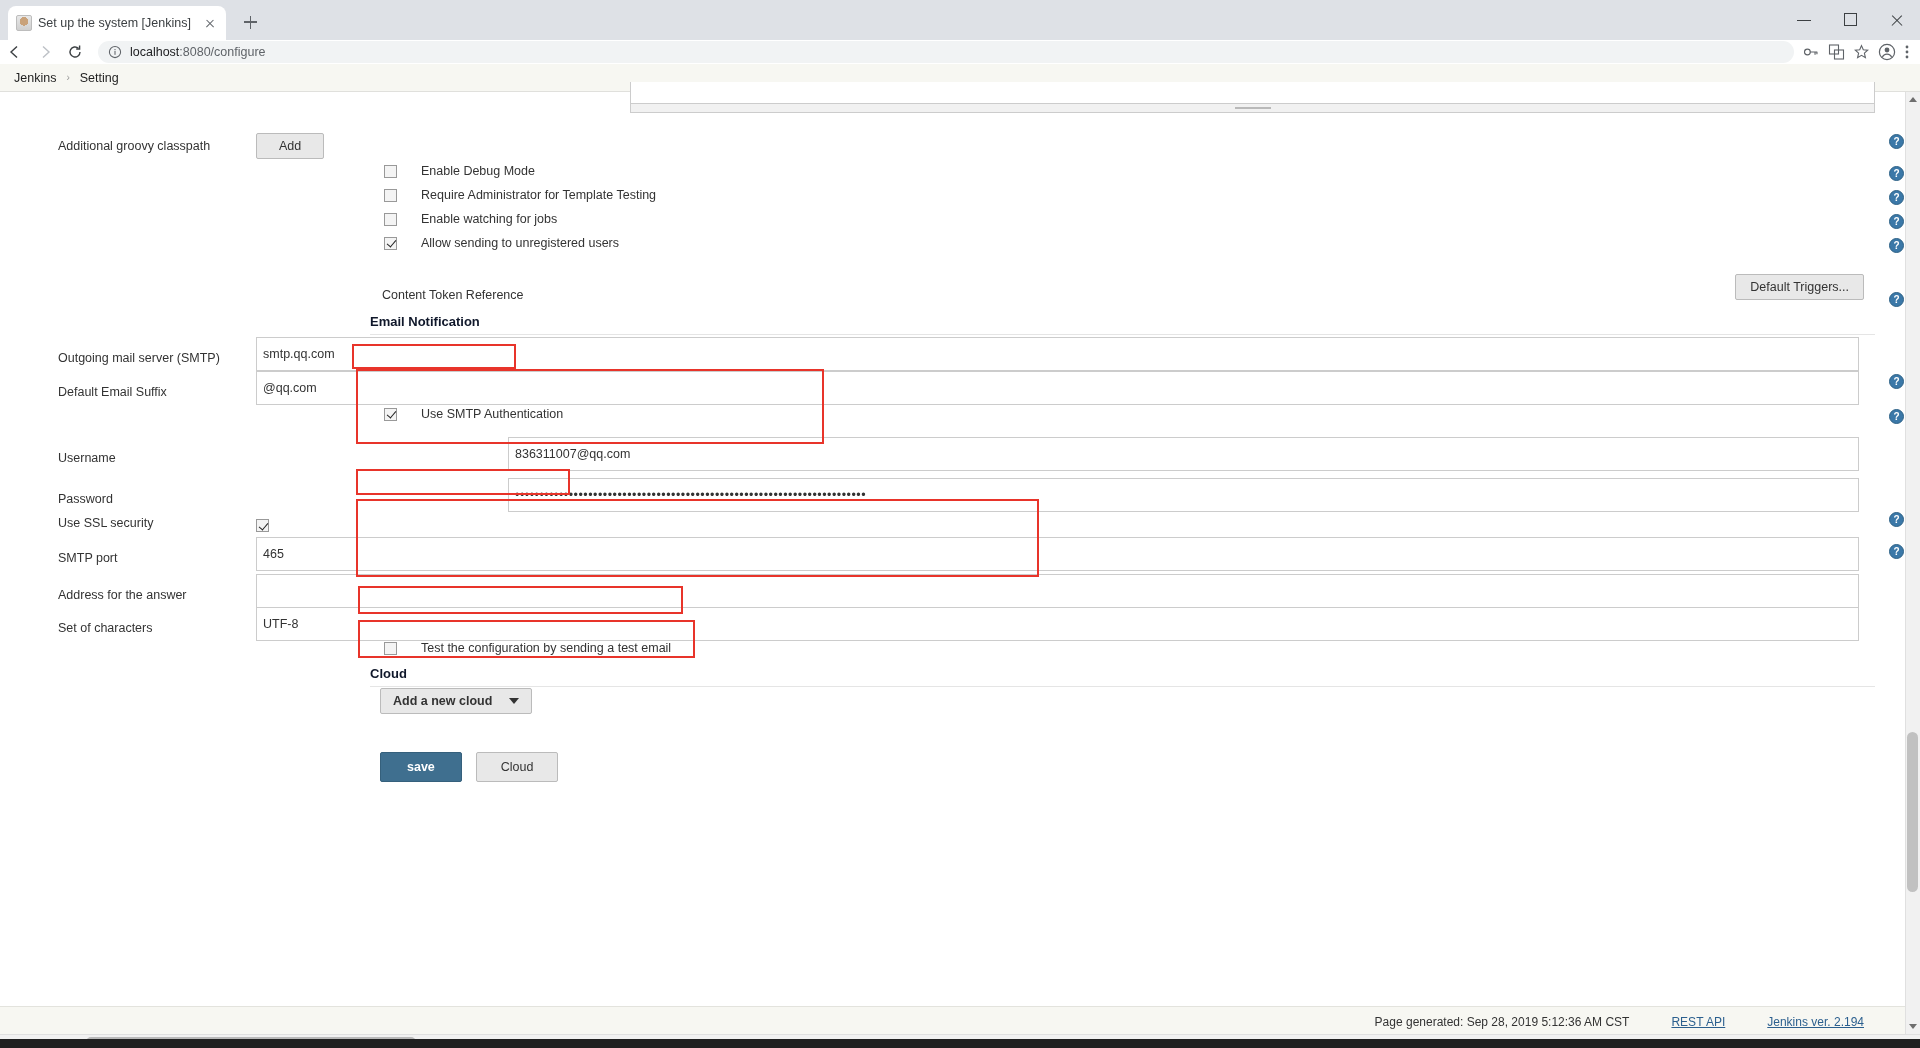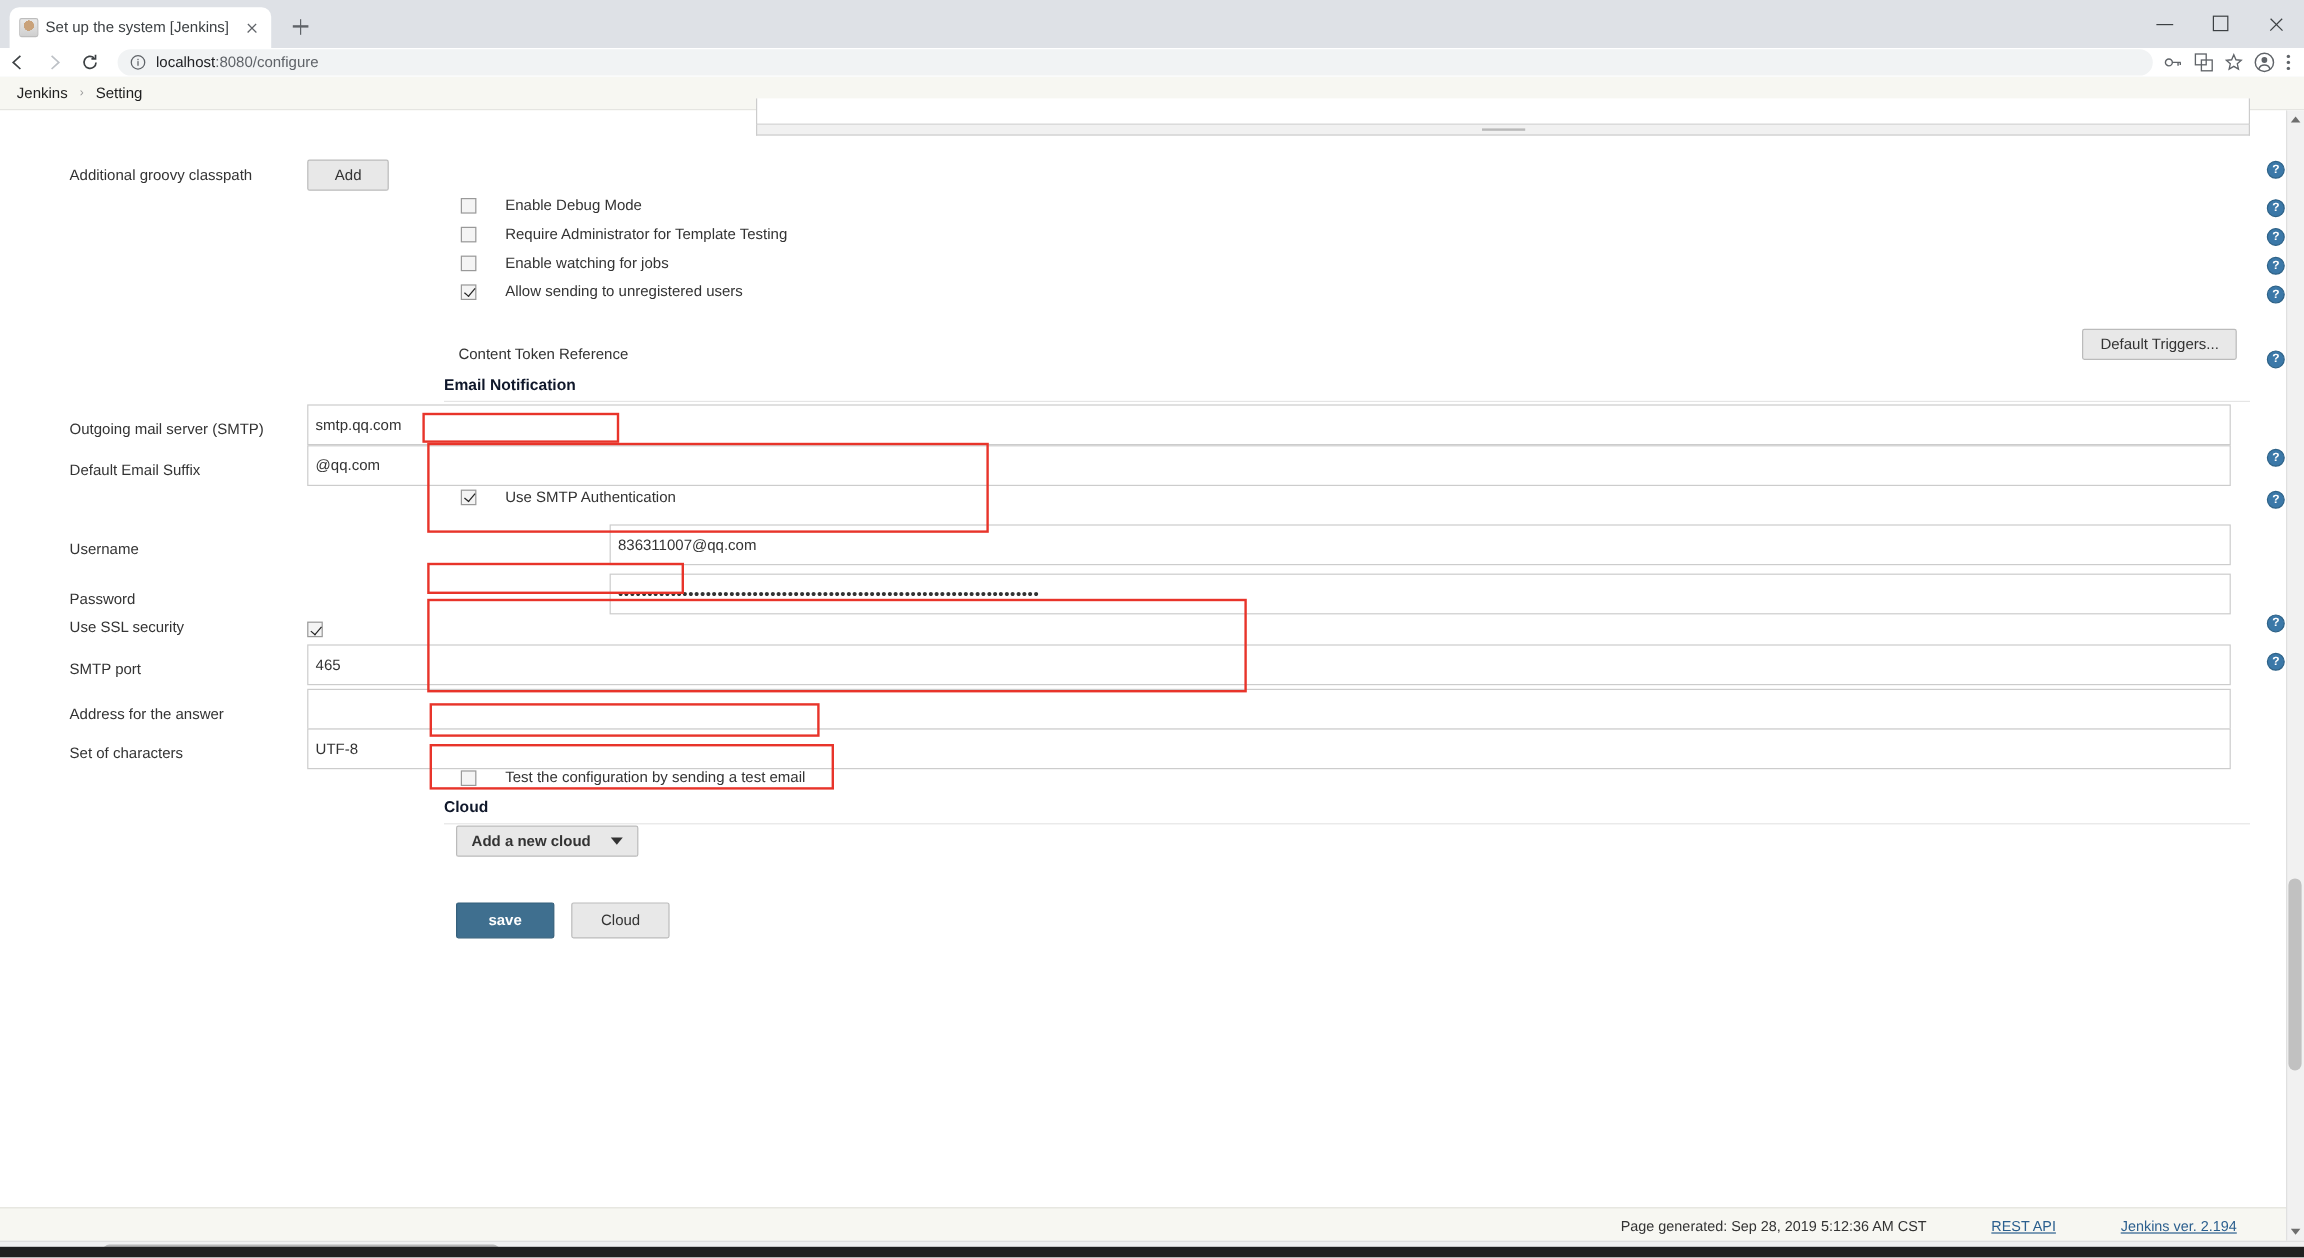--- a/index.html
+++ b/index.html
@@ -111,21 +111,21 @@
 
   .section-title { font-size:13px; font-weight:bold; color:#0f172a; }
 
   .highlight { position:absolute; border:2.5px solid #e8342a; pointer-events:none; z-index:5; }
 
   
   .footer {
     position:absolute; left:0; right:0; bottom:12px; height:30px;
     border-top:1px solid #e3e3dd; background:#f7f7f2;
     display:flex; align-items:center; justify-content:flex-end;
-    padding-right:56px; gap:18px; font-size:12px; color:#333;
+    padding-right:56px; gap:6px; font-size:12px; color:#333;
   }
   .footer a { color:#2b5f8e; text-decoration:underline; cursor:pointer;margin-left:36px; }
 
   
   .vscroll { position:absolute; right:0; top:92px; bottom:14px; width:15px; background:#f1f1f1; border-left:1px solid #e0e0e0; }
   .vscroll .thumb { position:absolute; right:2px; width:11px; background:#c1c1c1; border-radius:6px; top:640px; height:160px; }
   .vscroll .arrow { position:absolute; left:0; right:0; height:15px; display:flex; align-items:center; justify-content:center; }
   .vscroll .arrow.up { top:0; }
   .vscroll .arrow.down { bottom:0; }
   .caret { width:0; height:0; border-left:4px solid transparent; border-right:4px solid transparent; }

